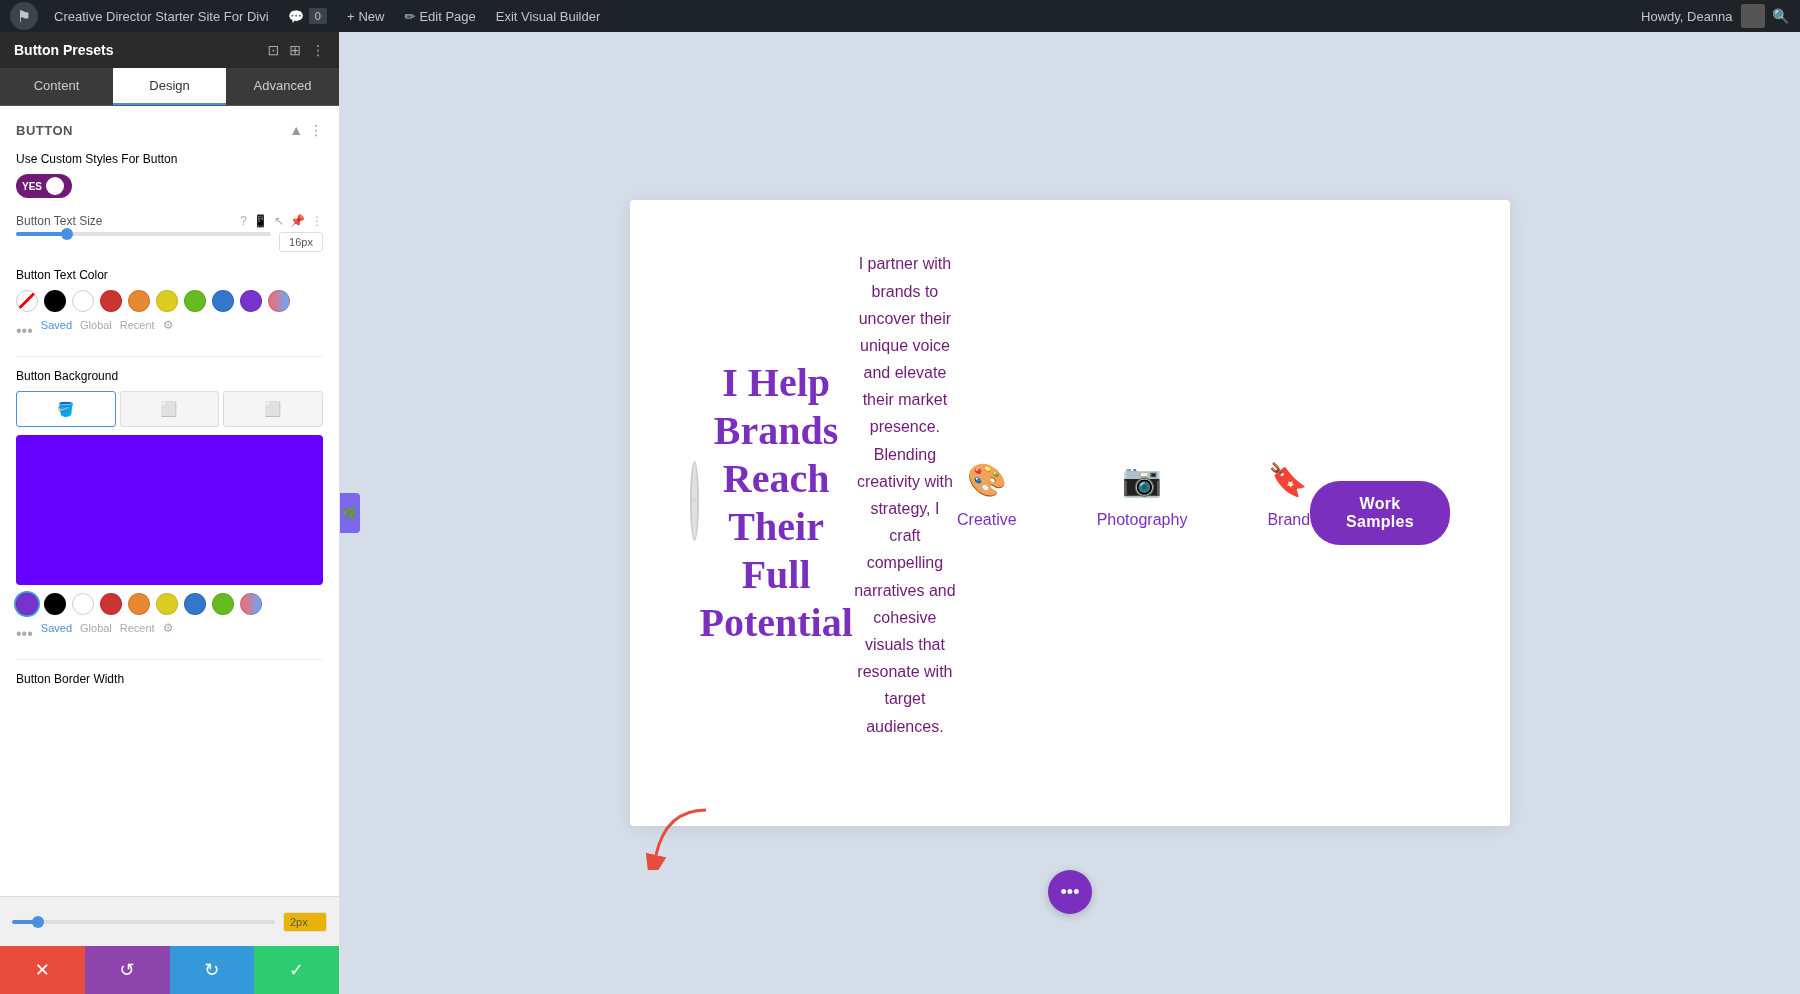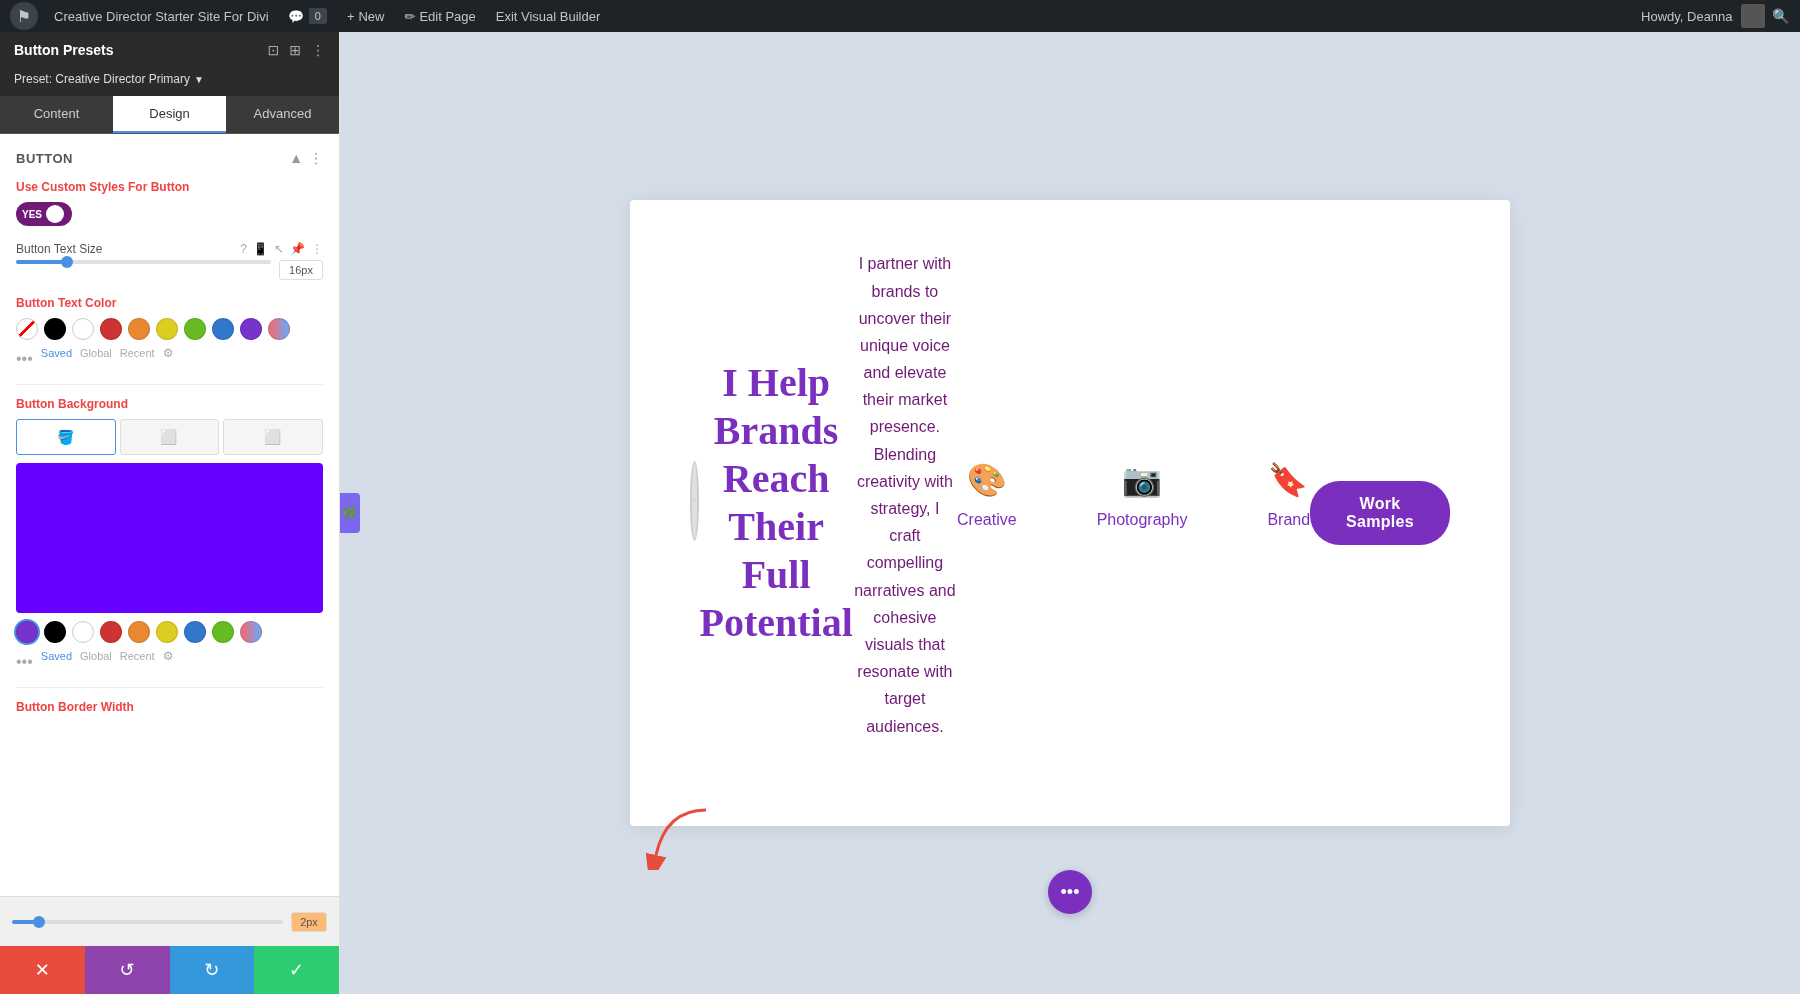--- a/index.html
+++ b/index.html
@@ -137,23 +137,23 @@
       color: #555;
       text-transform: uppercase;
       letter-spacing: 0.5px;
     }
     .section-icons { display: flex; gap: 6px; }
     .section-icon { color: #999; font-size: 14px; cursor: pointer; }
 
     
     .field-label {
       font-size: 12px;
-      color: #ef4444;
+      color: #000000;
       margin-bottom: 8px;
-      font-weight: 700;
+      font-weight: 400;
     }
     .toggle-row {
       display: flex;
       align-items: center;
       gap: 8px;
       margin-bottom: 16px;
     }
     .toggle-switch {
       background: #701a75;
       border-radius: 12px;
@@ -330,28 +330,27 @@
     .border-slider-thumb {
       position: absolute;
       left: 10%;
       top: 50%;
       transform: translate(-50%, -50%);
       width: 12px; height: 12px;
       background: #4A90E2;
       border-radius: 50%;
     }
     .border-value {
-      width: 36px;
+      width: 44px;
       border: 1px solid #ddd;
       border-radius: 3px;
       padding: 3px 6px;
       font-size: 11px;
       color: #555;
-      text-align: center;
-      background: #fdba74;
+      background: #eab308;
     }
 
     
     .action-bar {
       height: 48px;
       display: flex;
       align-items: stretch;
       flex-shrink: 0;
     }
     .action-btn {
@@ -541,24 +540,20 @@
   <div class="left-panel">
 
     <div class="panel-header">
       <span class="panel-title">Button Presets</span>
       <div class="panel-header-icons">
         <span class="panel-header-icon">⊡</span>
         <span class="panel-header-icon">⊞</span>
         <span class="panel-header-icon">⋮</span>
       </div>
     </div>
-    <div class="panel-preset">
-      <span>Preset: Creative Director Primary</span>
-      <span style="font-size:10px;">▼</span>
-    </div>
 
     <div class="tab-bar">
       <div class="tab">Content</div>
       <div class="tab active">Design</div>
       <div class="tab">Advanced</div>
     </div>
 
     <div class="panel-content">
 
       <div class="section-header">

